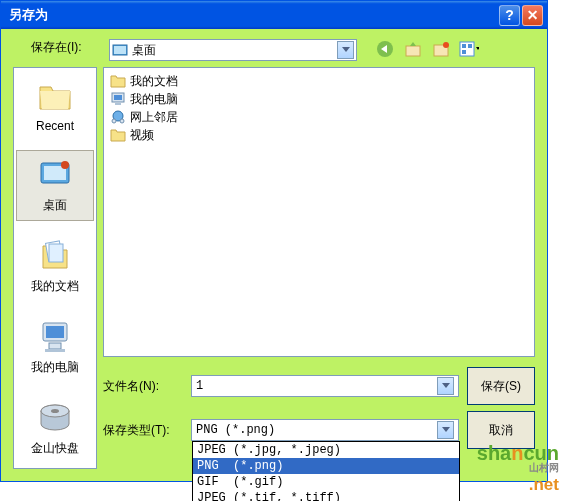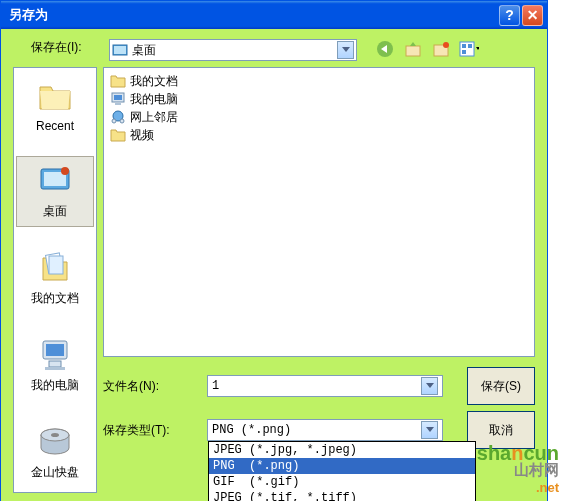--- a/index.html
+++ b/index.html
@@ -18,46 +18,46 @@
 .top-row { display: flex; align-items: flex-start; gap: 8px; margin-bottom: 6px; padding-left: 18px; }
 .top-label { min-width: 70px; }
 .location-combo { flex: 1; height: 22px; background: #fff; border: 1px solid #7F9DB9; display: flex; align-items: center; padding: 0 2px; max-width: 248px; }
 .location-combo .folder-icn { width: 16px; height: 16px; margin-right: 4px; }
 .location-text { flex: 1; }
 .combo-arrow { width: 17px; height: 18px; background: linear-gradient(to bottom, #D6EAFF, #B0D4FF); border: 1px solid #7F9DB9; display: flex; align-items: center; justify-content: center; }
 .nav-icons { display: flex; gap: 8px; margin-left: 10px; align-items: center; }
 .nav-icn { width: 20px; height: 20px; display: flex; align-items: center; justify-content: center; }
 
 .main-area { display: flex; gap: 6px; }
-.places-bar { width: 84px; background: #fff; border: 1px solid #7F9DB9; padding: 4px 2px; display: flex; flex-direction: column; gap: 16px; }
+.places-bar { width: 84px; background: #fff; border: 1px solid #7F9DB9; padding: 4px 2px; display: flex; flex-direction: column; gap: 10px; }
 .place-item { display: flex; flex-direction: column; align-items: center; padding: 6px 2px; cursor: pointer; border: 1px solid transparent; }
 .place-item.selected { background: #E8E8E0; border: 1px solid #ACA899; }
 .place-icn { width: 36px; height: 36px; margin-bottom: 4px; }
 .place-label { font-size: 12px; text-align: center; }
 
 .right-side { flex: 1; display: flex; flex-direction: column; }
 .file-list { height: 290px; background: #fff; border: 1px solid #7F9DB9; padding: 4px; }
 .file-item { display: flex; align-items: center; gap: 4px; padding: 1px 2px; height: 18px; }
 .file-icn { width: 16px; height: 14px; }
 
 .bottom-rows { margin-top: 10px; }
-.field-row { display: flex; align-items: center; gap: 24px; margin-bottom: 6px; }
+.field-row { display: flex; align-items: center; gap: 8px; margin-bottom: 6px; }
 .field-label { min-width: 80px; }
 .field-combo { flex: 1; height: 22px; background: #fff; border: 1px solid #7F9DB9; display: flex; align-items: center; padding: 0 4px; position: relative; }
 .field-text { flex: 1; font-family: "Courier New", monospace; }
 .action-btn { width: 68px; height: 38px; background: #ECE9D8; border: 1px solid #003C74; font-size: 12px; cursor: pointer; }
 
 .dropdown-list { position: absolute; left: 0; top: 21px; width: 268px; background: #fff; border: 1px solid #000; z-index: 10; font-family: "Courier New", monospace; }
 .dd-item { padding: 1px 4px; white-space: pre; }
 .dd-item.highlighted { background: #316AC5; color: #fff; }
 
 .watermark { position: absolute; right: 6px; bottom: 6px; font-size: 20px; font-weight: bold; }
 .wm-s1 { color: #5AA82E; } .wm-h { color: #5AA82E; } .wm-a { color: #5AA82E; } .wm-n { color: #E89020; } .wm-cun { color: #5AA82E; }
-.wm-sub { font-size: 15px; color: #888; text-align: right; margin-top: -4px; }
-.wm-net { font-size: 13px; color: #E89020; text-align: right; }
+.wm-sub { font-size: 10px; color: #888; text-align: right; margin-top: -4px; }
+.wm-net { font-size: 17px; color: #E89020; text-align: right; }
 </style>
 </head>
 <body>
 
 <div class="window">
   <div class="titlebar">
     <span class="titlebar-text">另存为</span>
     <div class="titlebar-btns">
       <div class="titlebar-btn help-btn">
         <span>?</span>

